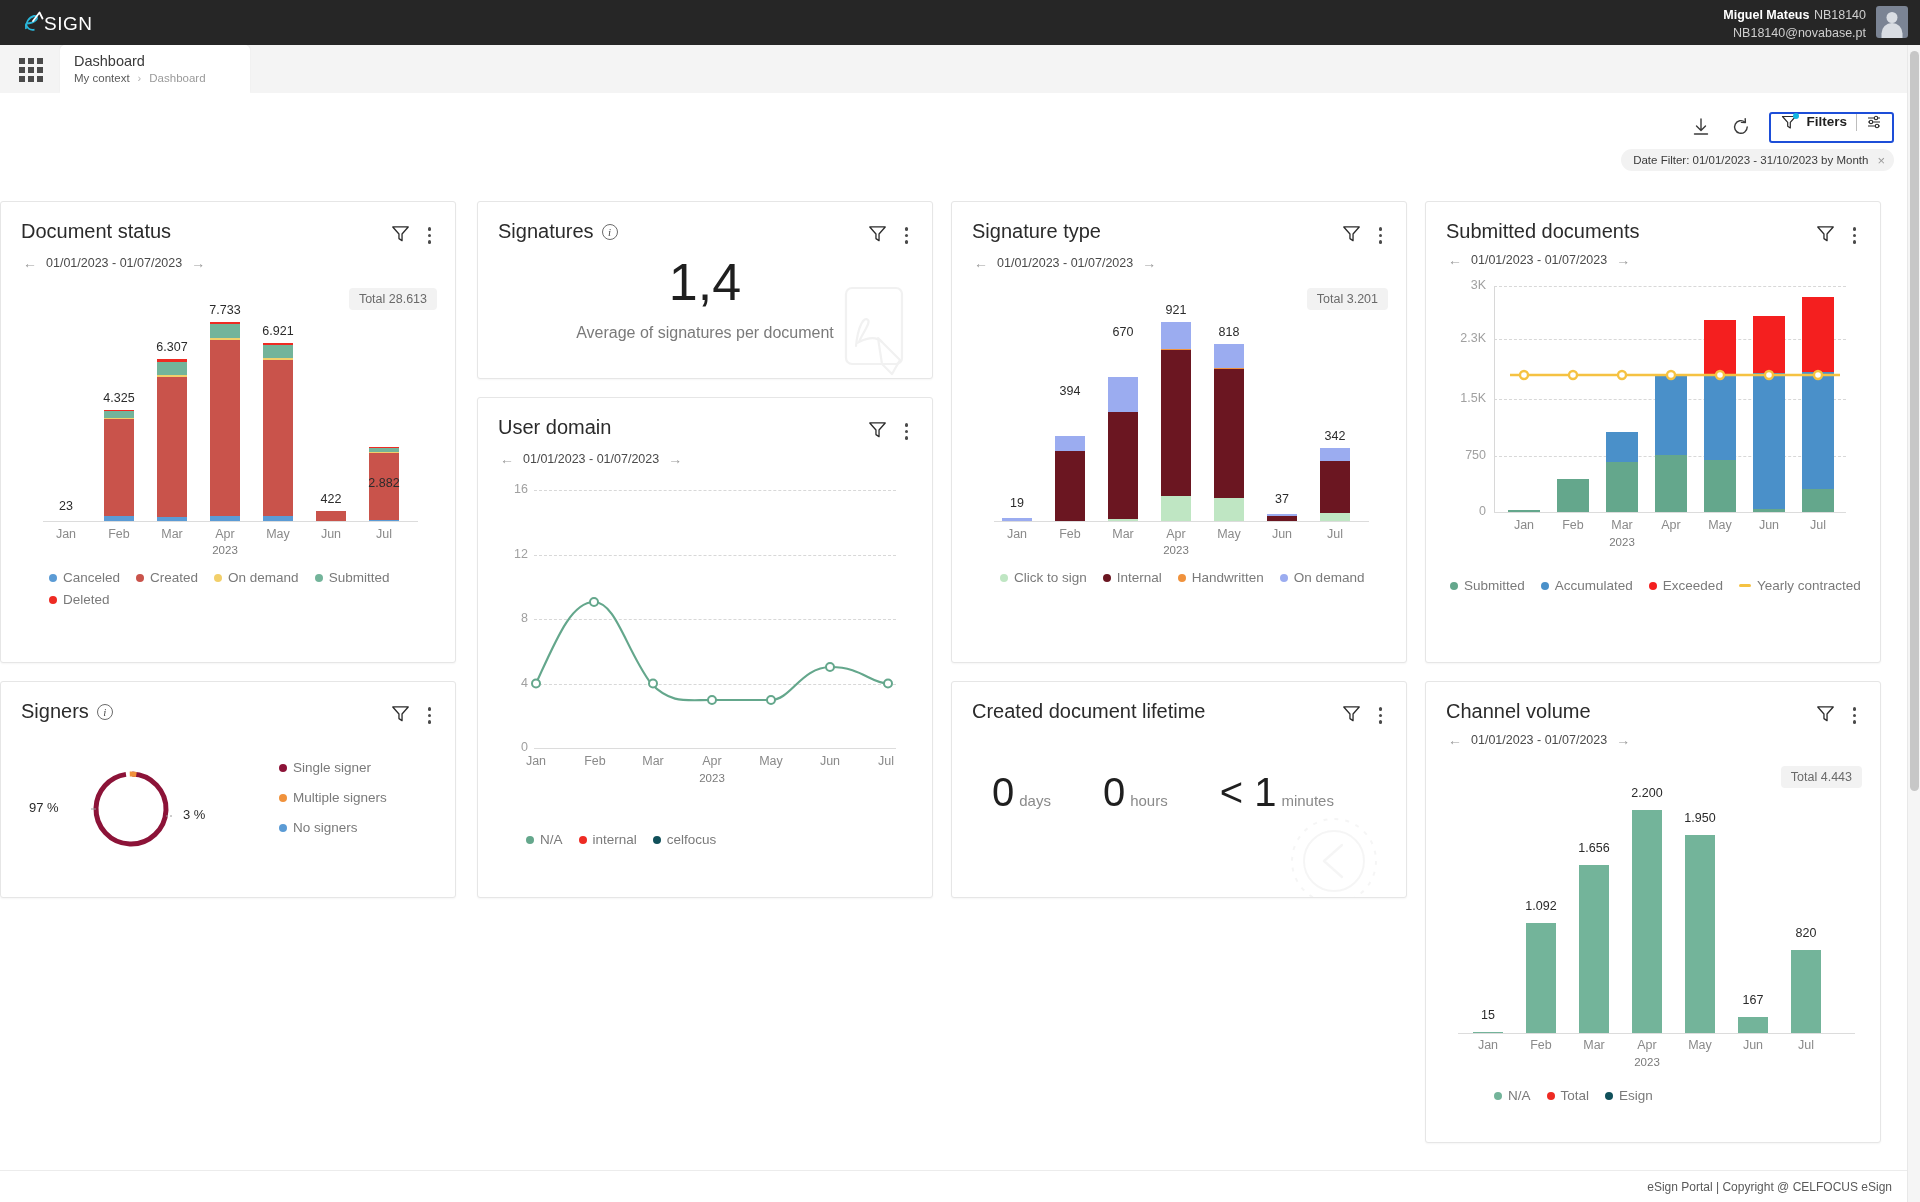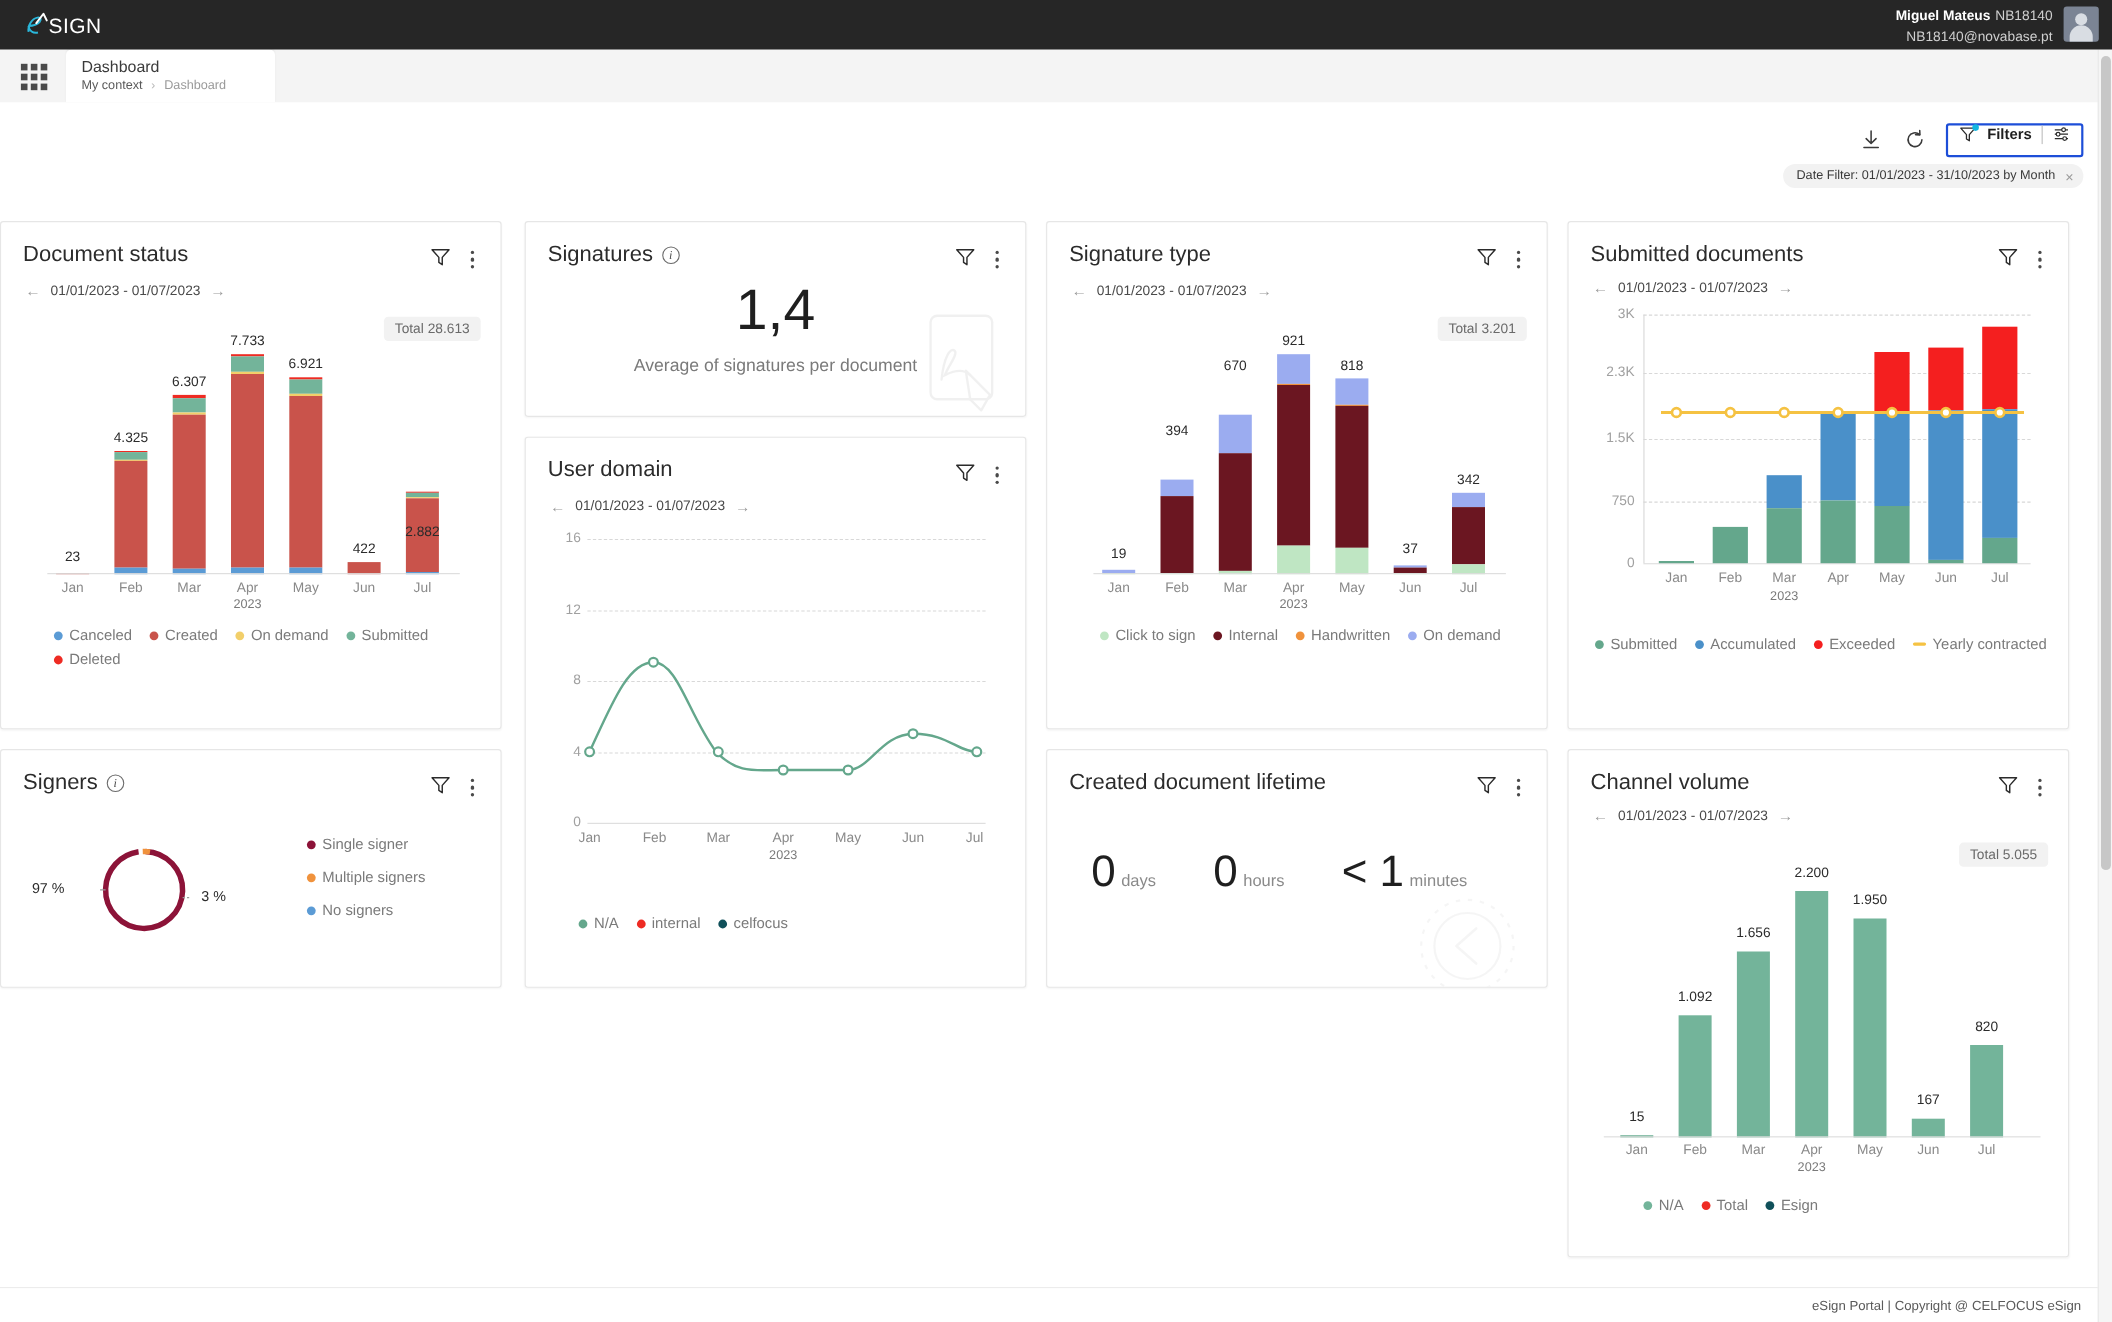--- a/index.html
+++ b/index.html
@@ -838,21 +838,21 @@
               <i></i>
               <i></i>
             </span>
         </div>
       </div>
       <div class="daterange" style="padding-top:5px;">
         <span class="arrow">←</span>
         <span>01/01/2023 - 01/07/2023</span>
         <span class="arrow">→</span>
       </div>
-      <div class="total-pill" style="top:84px;">Total 5.055</div>
+      <div class="total-pill" style="top:84px;">Total 4.443</div>
 
       <div class="chart-area" style="left:32px; top:128px; width:400px; height:224px;">
 
         <div class="stack" style="left:15px; width:30px; height:2px;">
           <div class="seg" style="height:2px;background:#73b49a;"></div>
         </div>
         <div class="bar-label" style="left:30px; top:198px;">15</div>
 
         <div class="stack" style="left:68px; width:30px; height:111px;">
           <div class="seg" style="height:111px;background:#73b49a;"></div>

